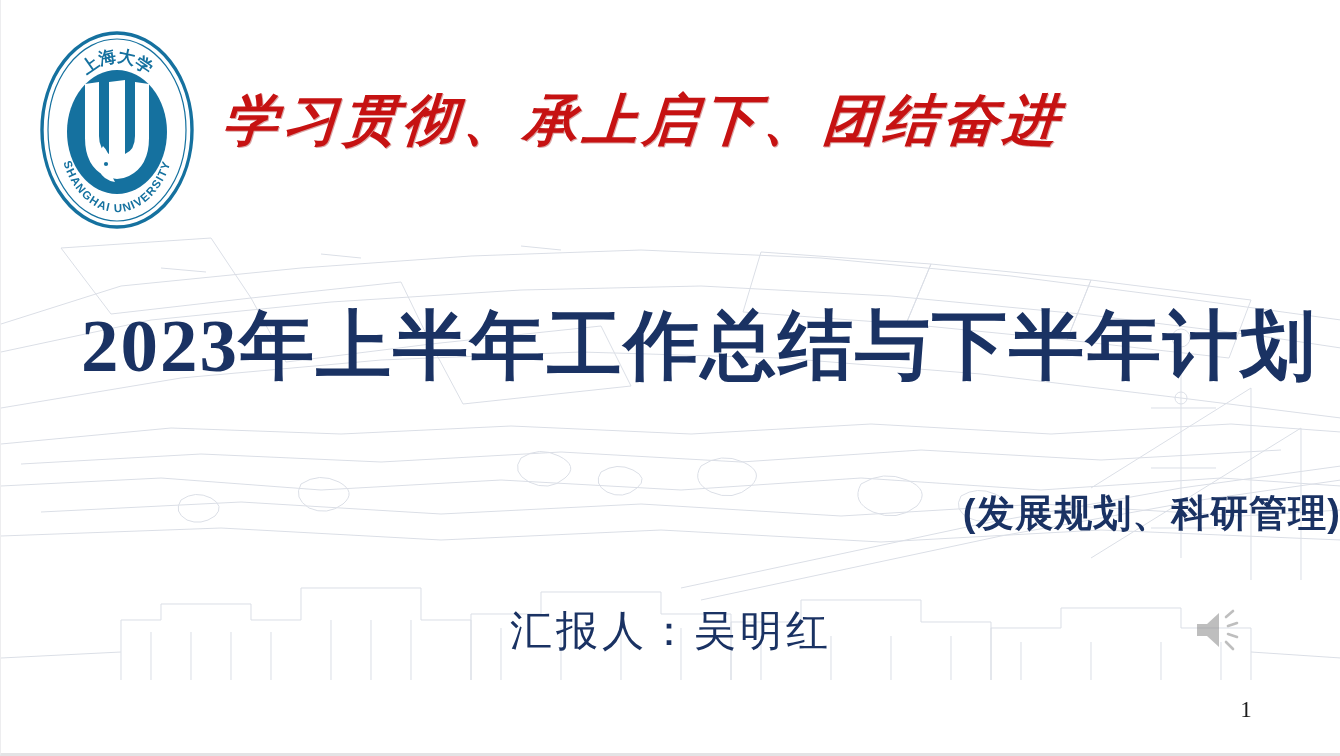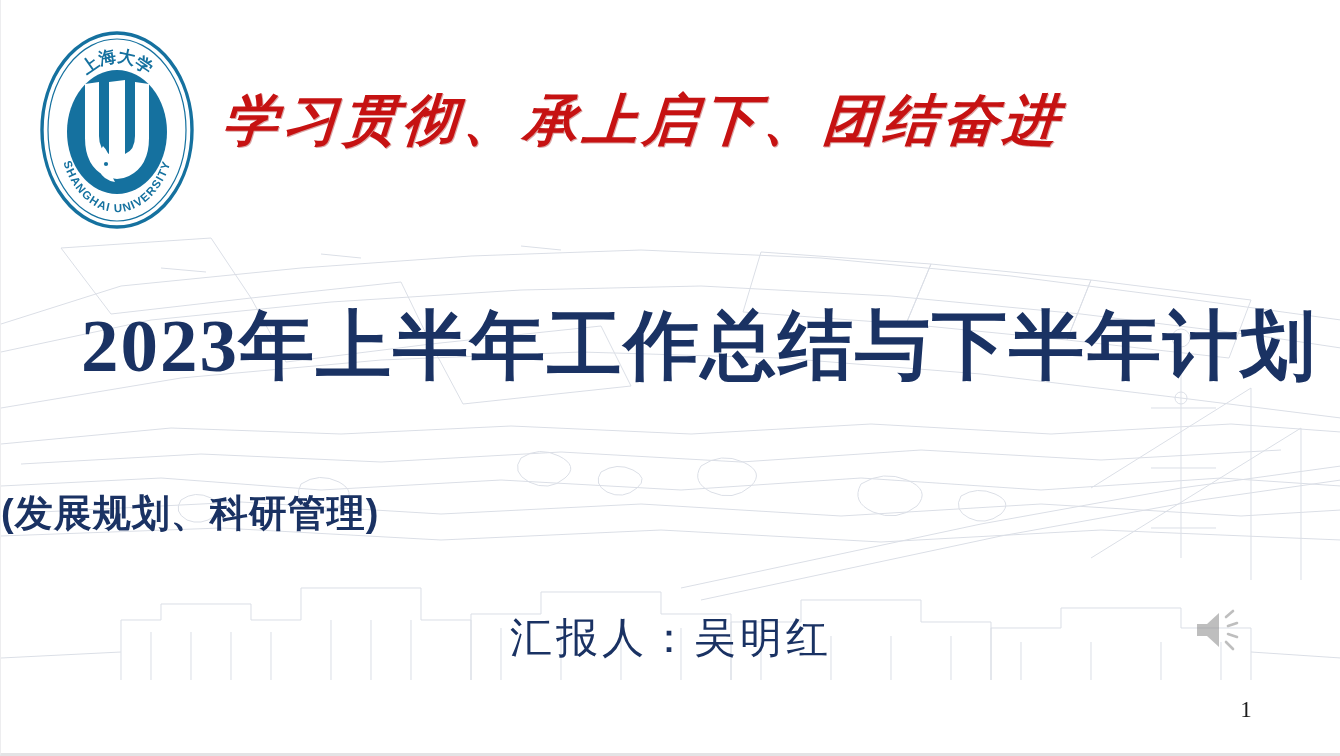--- a/index.html
+++ b/index.html
@@ -78,21 +78,21 @@
     white-space: nowrap;
     margin-left: 28px;
   }
 
   
   .subtitle {
     position: absolute;
     left: 0;
     top: 493px;
     width: 1340px;
-    text-align: left;
+    text-align: right;
     color: #1a3263;
     font-family: "Liberation Sans", "DejaVu Sans", sans-serif;
     font-size: 38px;
     font-weight: 700;
     letter-spacing: 1px;
     line-height: 1.1;
     white-space: nowrap;
   }
 
   
@@ -102,21 +102,20 @@
     top: 608px;
     width: 1340px;
     text-align: center;
     color: #1a3263;
     font-family: "Liberation Serif", "DejaVu Serif", serif;
     font-size: 42px;
     font-weight: 400;
     letter-spacing: 4px;
     line-height: 1.1;
     white-space: nowrap;
-    margin-top: 7px;
   }
 
   
   .audio-icon {
     position: absolute;
     left: 1192px;
     top: 606px;
     width: 58px;
     height: 48px;
     opacity: 0.55;

